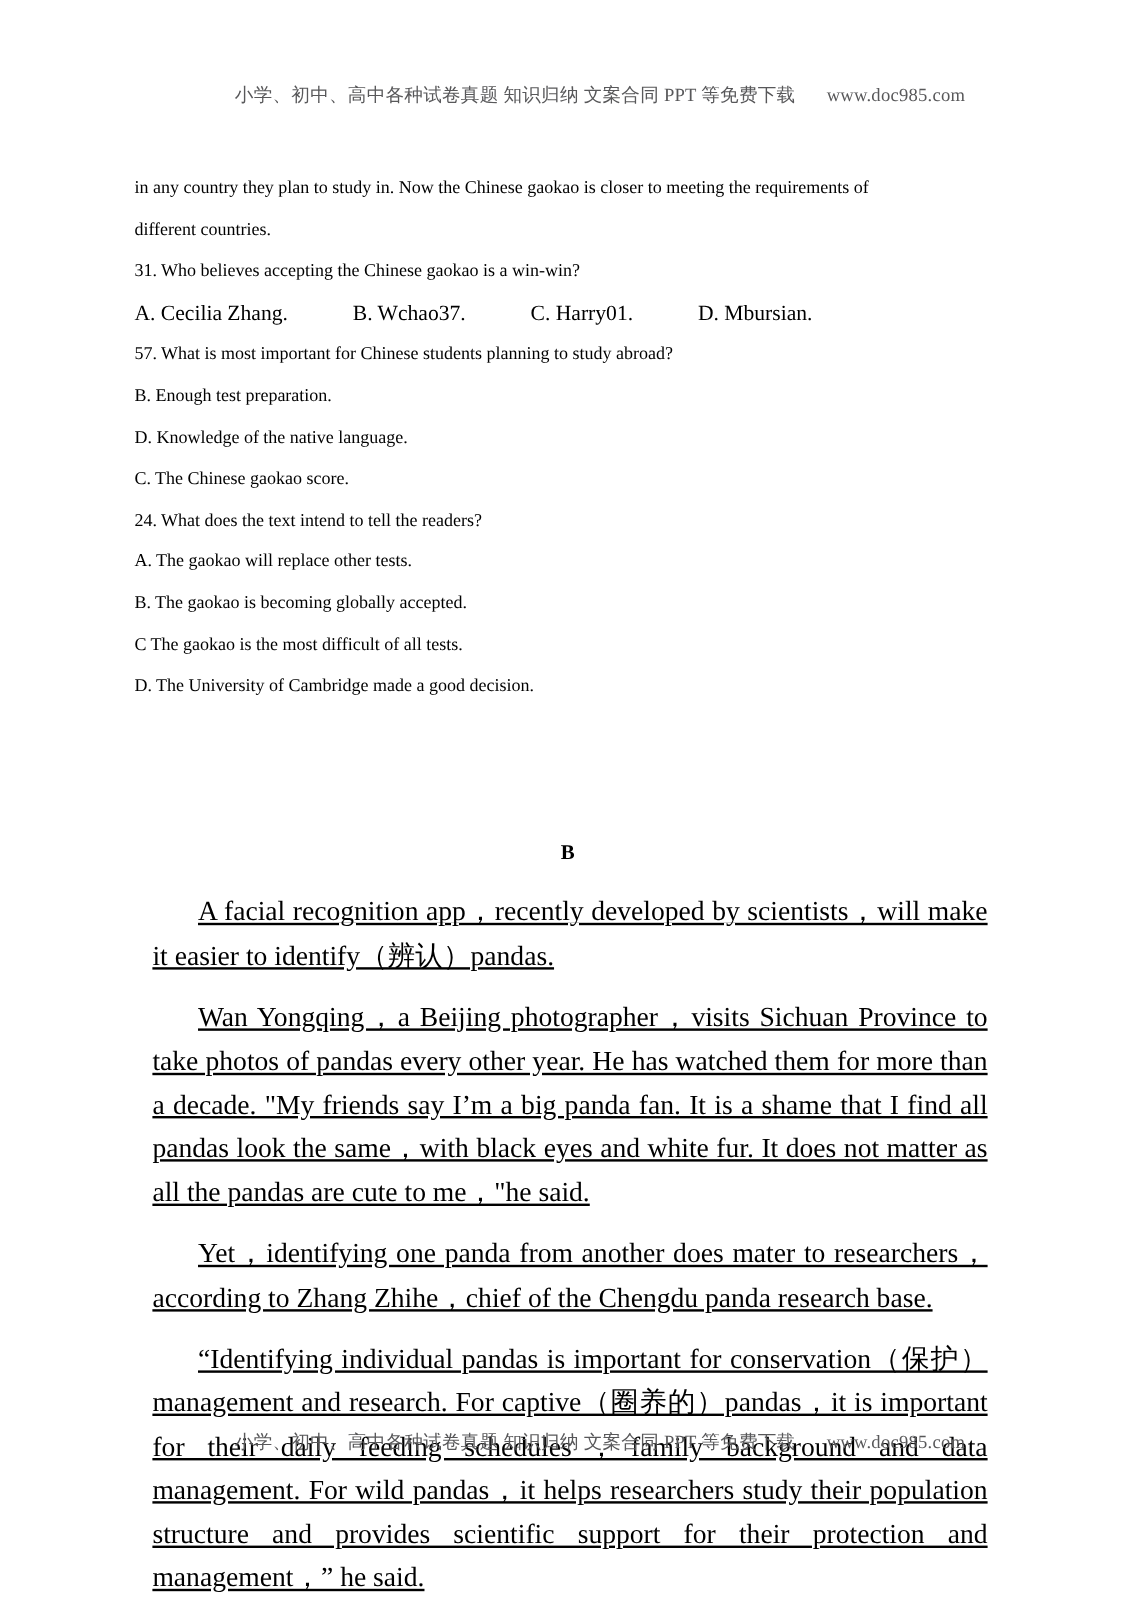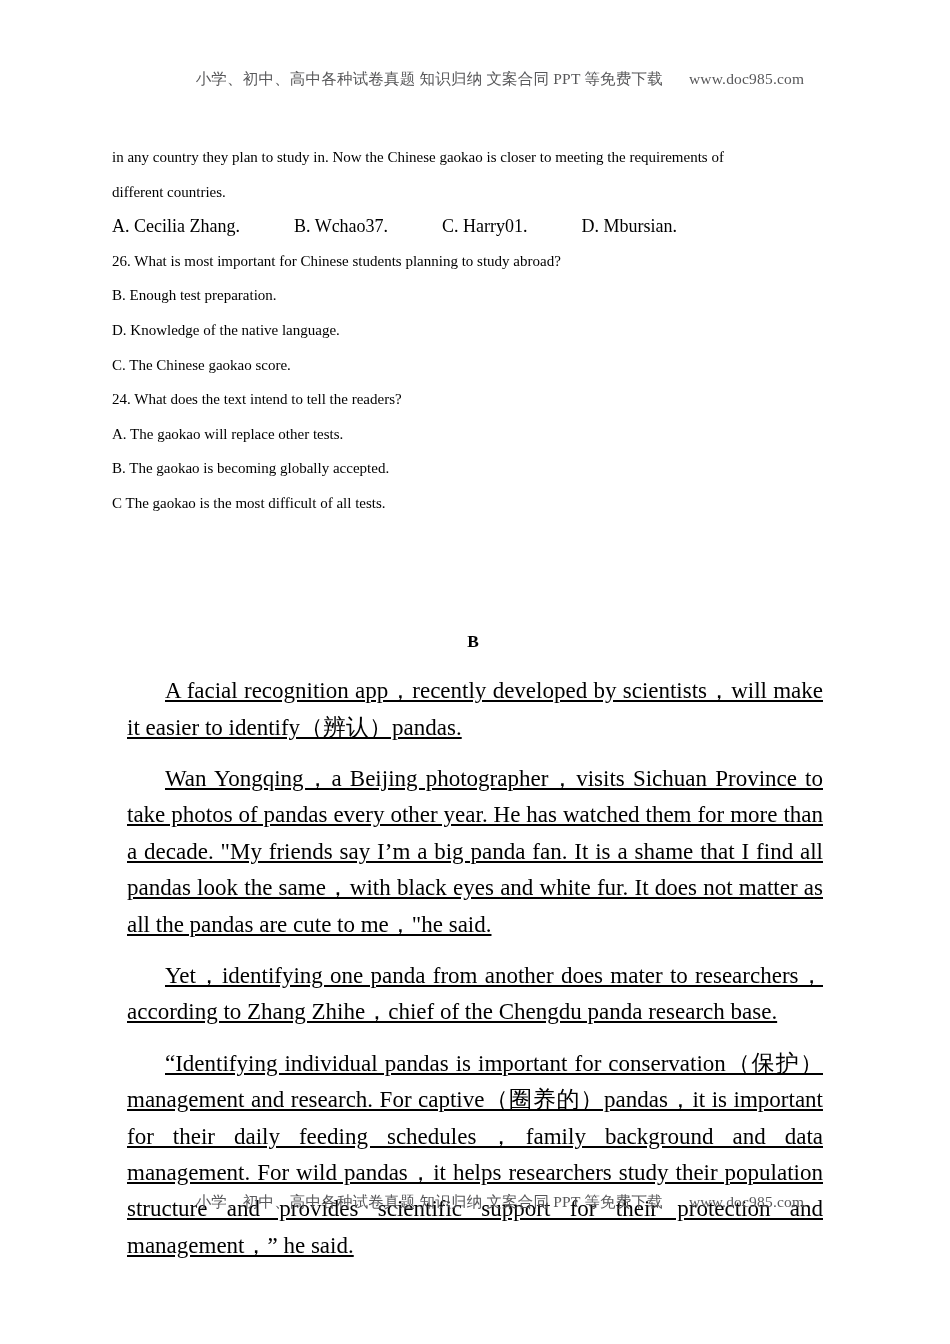--- a/index.html
+++ b/index.html
@@ -98,31 +98,33 @@
 
   <div class="running-head" id="header-band">
     <span>小学、初中、高中各种试卷真题 知识归纳 文案合同 PPT 等免费下载</span><span class="site">www.doc985.com</span>
   </div>
 
   <div class="col">
 
     <p class="line flush">in any country they plan to study in. Now the Chinese gaokao is closer to meeting the requirements of</p>
     <p class="line flush">different countries.</p>
 
+    <p class="line flush">31. Who believes accepting the Chinese gaokao is a win-win?</p>
     <p class="opt-row">A. Cecilia Zhang.            B. Wchao37.            C. Harry01.            D. Mbursian.</p>
 
-    <p class="line flush">26. What is most important for Chinese students planning to study abroad?</p>
+    <p class="line flush">57. What is most important for Chinese students planning to study abroad?</p>
     <p class="line flush">B. Enough test preparation.</p>
     <p class="line flush">D. Knowledge of the native language.</p>
     <p class="line flush">C. The Chinese gaokao score.</p>
 
     <p class="line flush">24. What does the text intend to tell the readers?</p>
     <p class="line flush">A. The gaokao will replace other tests.</p>
     <p class="line flush">B. The gaokao is becoming globally accepted.</p>
     <p class="line flush">C The gaokao is the most difficult of all tests.</p>
+    <p class="line flush">D. The University of Cambridge made a good decision.</p>
 
     <div class="gap-block"></div>
 
     <p class="section-letter">B</p>
 
     <p class="para">A facial recognition app，recently developed by scientists，will make it easier to identify（辨认）pandas.</p>
     <p class="para">Wan Yongqing，a Beijing photographer，visits Sichuan Province to take photos of pandas every other year. He has watched them for more than a decade. "My friends say I’m a big panda fan. It is a shame that I find all pandas look the same，with black eyes and white fur. It does not matter as all the pandas are cute to me，"he said.</p>
     <p class="para">Yet，identifying one panda from another does mater to researchers，according to Zhang Zhihe，chief of the Chengdu panda research base.</p>
     <p class="para">“Identifying individual pandas is important for conservation（保护）management and research. For captive（圈养的）pandas，it is important for their daily feeding schedules，family background and data management. For wild pandas，it helps researchers study their population structure and provides scientific support for their protection and management，” he said.</p>
 

